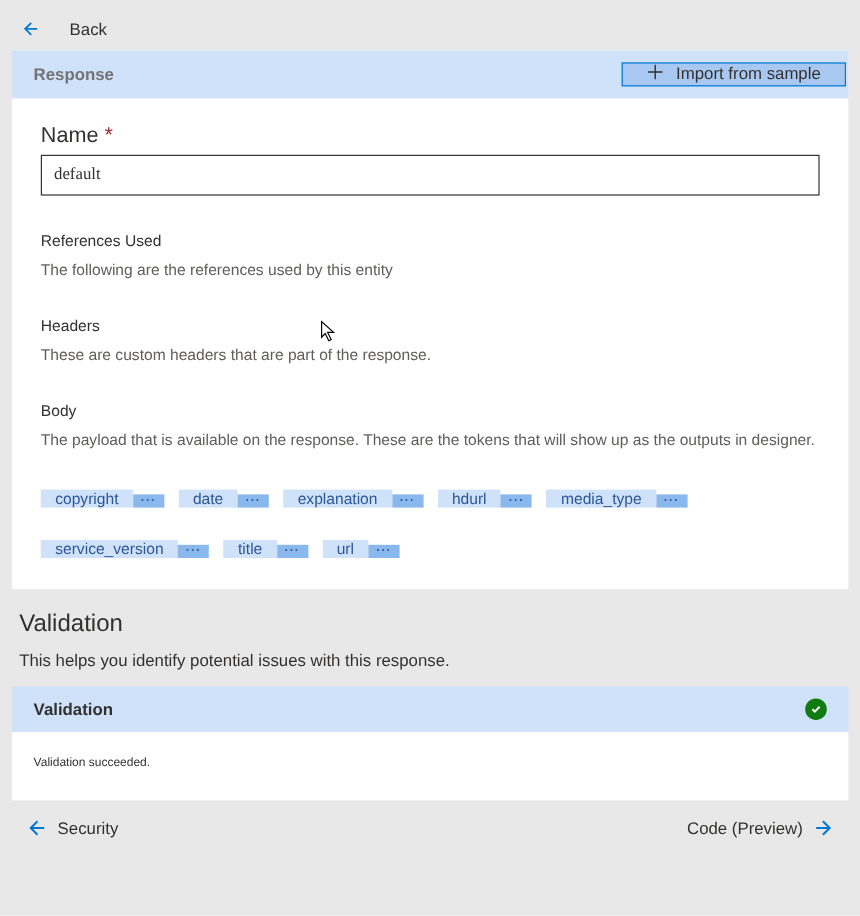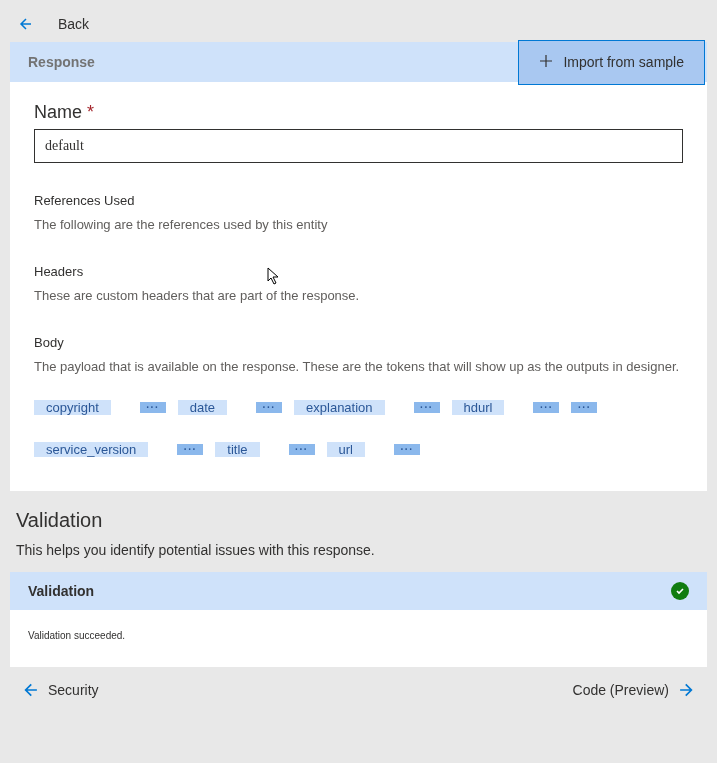--- a/index.html
+++ b/index.html
@@ -46,25 +46,25 @@
     }
     .panel-title {
       font-weight: 600;
       font-size: 14px;
       color: #737373;
     }
     .import-btn {
       background: #a9c8f1;
       border: 1px solid #0078d4;
       color: #323130;
-      height: 45px;
+      height: 20px;
       margin: 2px;
       padding: 0 20px;
       display: flex;
-      align-items: center;
+      align-items: flex-start;
       gap: 10px;
       cursor: pointer;
       font-size: 14px;
     }
     .import-btn svg {
       width: 14px;
       height: 14px;
     }
     .panel-body {
       padding: 20px 24px 26px 24px;
@@ -101,23 +101,22 @@
       line-height: 1.4;
     }
     .tokens {
       display: flex;
       flex-wrap: wrap;
       gap: 12px;
       margin-top: 16px;
     }
     .token {
       display: flex;
-      align-items: center;
+      align-items: flex-end;
       height: 30px;
-      gap: 29px;
     }
     .token-label {
       background: #cfe2fa;
       color: #2b5797;
       padding: 0 12px;
       display: flex;
       align-items: center;
       font-size: 13px;
     }
     .token-dots {
@@ -260,20 +259,21 @@
             </div>
             <div class="token">
               <span class="token-label">explanation</span>
               <span class="token-dots">···</span>
             </div>
             <div class="token">
               <span class="token-label">hdurl</span>
               <span class="token-dots">···</span>
             </div>
             <div class="token">
+              <span class="token-label">media_type</span>
               <span class="token-dots">···</span>
             </div>
             <div class="token">
               <span class="token-label">service_version</span>
               <span class="token-dots">···</span>
             </div>
             <div class="token">
               <span class="token-label">title</span>
               <span class="token-dots">···</span>
             </div>

